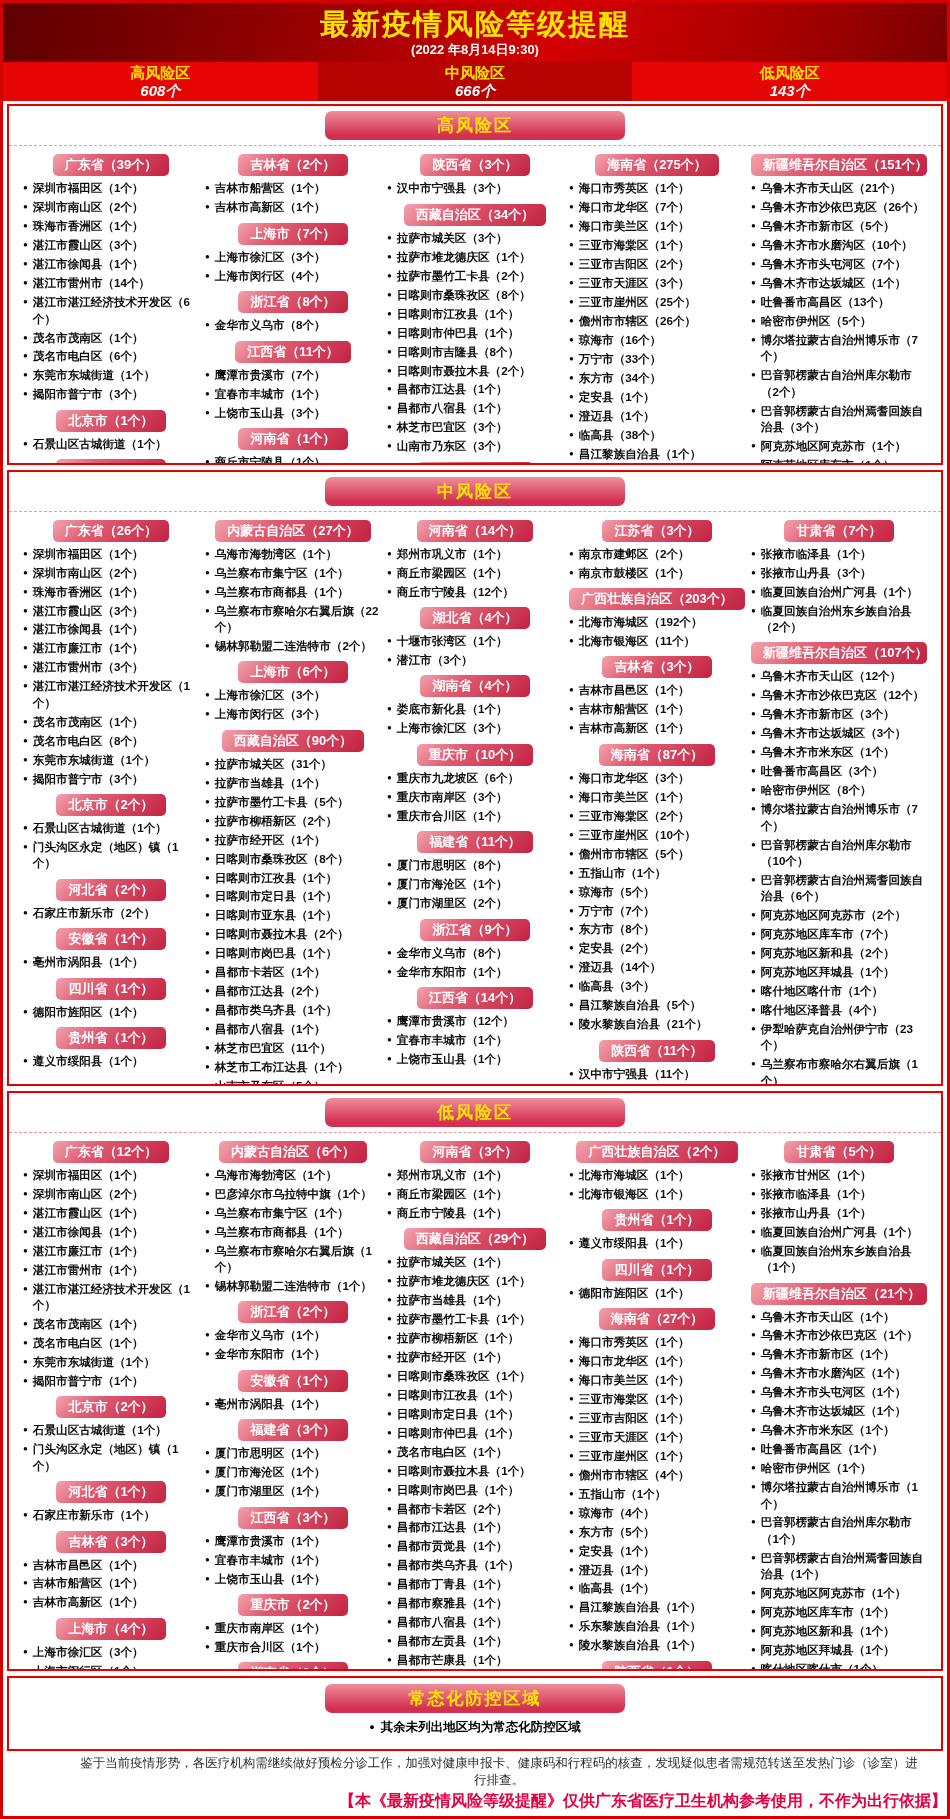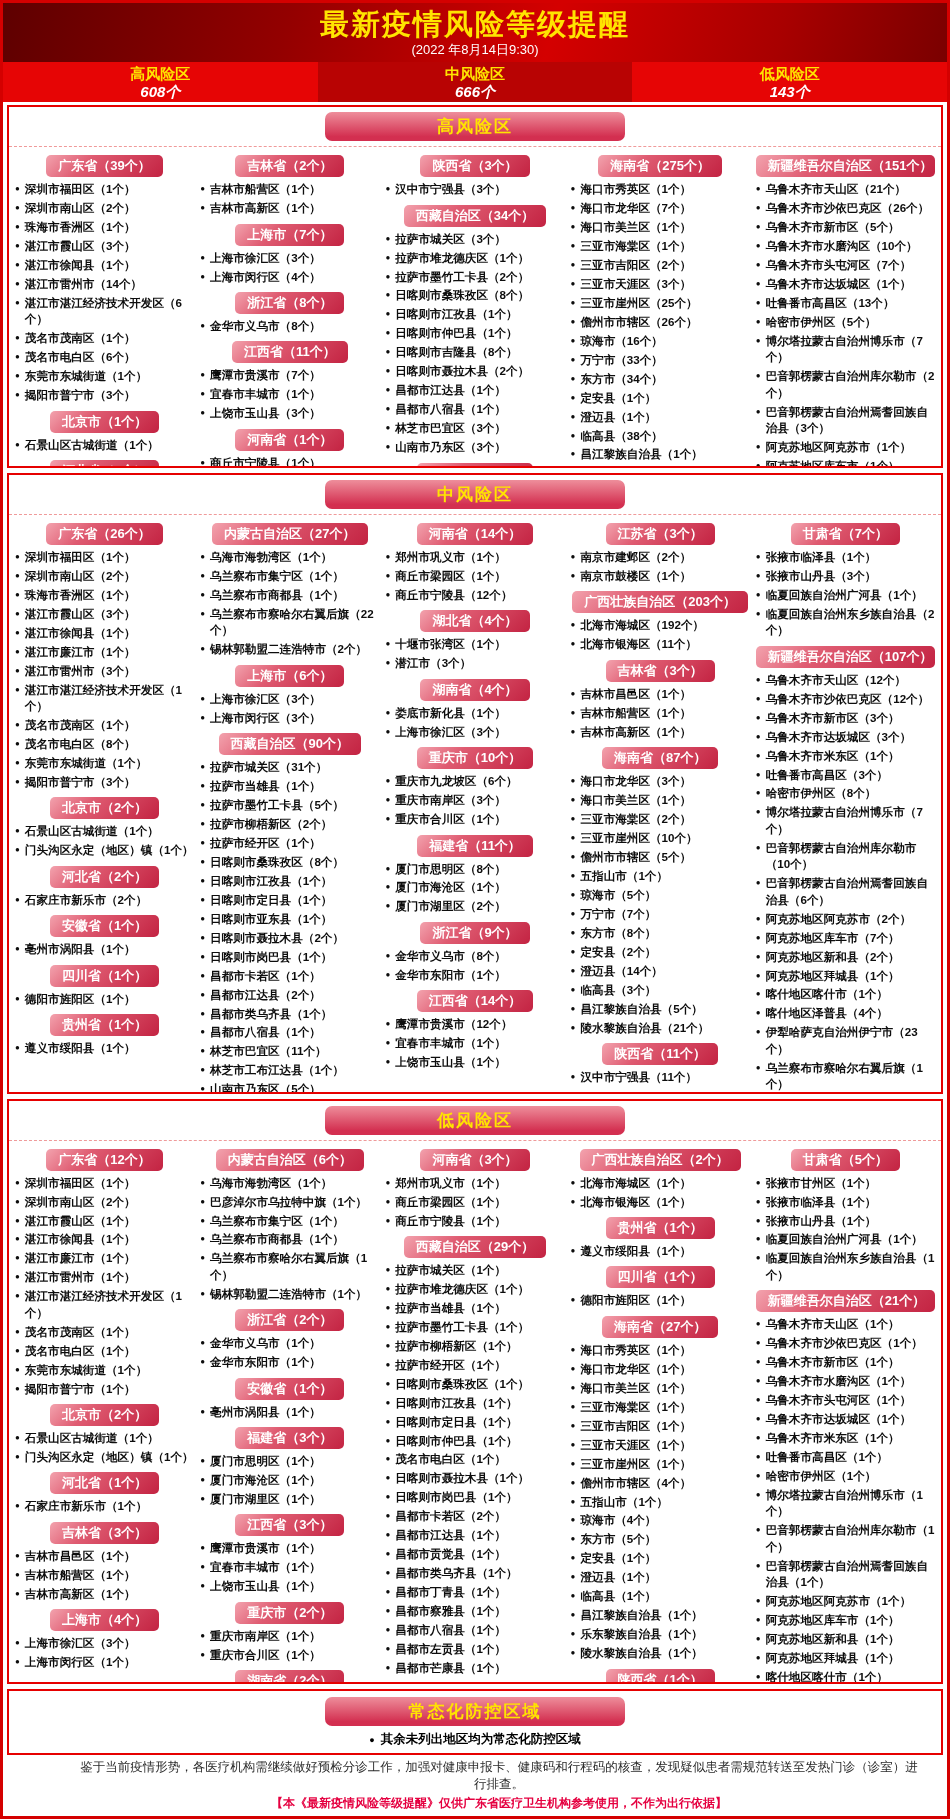--- a/index.html
+++ b/index.html
@@ -1,51 +1,51 @@
 <!DOCTYPE html>
 <html><head>
 <meta charset="utf-8">
 <style>
   html,body{margin:0;padding:0;background:#fff;}
   body{width:950px;font-family:"Liberation Sans","DejaVu Sans",sans-serif;}
   .poster{width:950px;height:1819px;box-sizing:border-box;border:3px solid #d40000;display:flex;flex-direction:column;overflow:hidden;background:#fff;}
   
   .top-banner{height:60px;background:linear-gradient(105deg,#5e0000 0%,#930000 30%,#d40000 58%,#a80000 82%,#7a0000 100%);display:flex;flex-direction:column;justify-content:center;}
   .title{font-size:29px;font-weight:bold;color:#ffe400;text-align:center;letter-spacing:2px;line-height:34px;}
-  .date{font-size:13px;color:#ffffff;text-align:center;font-weight:normal;line-height:17px;}
+  .date{font-size:13px;color:#ffffff;text-align:center;font-weight:bold;line-height:17px;}
   .subtitle-strip{background:#fff;text-align:center;font-weight:bold;font-size:14px;color:#000;padding:3px 0 2px;}
   
   .segbar{display:flex;height:40px;}
   .seg{flex:1;display:flex;flex-direction:column;justify-content:center;text-align:center;}
   .seg-a{background:#e60505;}
   .seg-b{background:#b80303;}
   .seg .lab{color:#ffe400;font-weight:bold;font-size:15px;line-height:19px;}
   .seg .cnt{color:#fff;font-weight:bold;font-size:15px;line-height:18px;font-style:italic;}
   
   .section{border:2px solid #e60000;margin:3px 4px 2px;box-sizing:border-box;overflow:hidden;background:#fff;}
   .sec-high{height:366px;}
   .sec-med{height:626px;}
   .sec-low{height:590px;}
   .banner-row{text-align:center;padding:5px 0 5px;border-bottom:1px dashed #ef9a9a;}
   .section-banner{display:inline-block;min-width:300px;padding:3px 18px;box-sizing:border-box;border-radius:7px;background:linear-gradient(180deg,#ee8e9b 0%,#d32f50 85%);color:#ffe400;font-weight:bold;font-size:17px;letter-spacing:2px;}
-  .columns{display:flex;align-items:flex-start;padding:1px 3px 4px;}
+  .columns{display:flex;align-items:flex-start;padding:1px 11px 4px;}
   .col{flex:1;min-width:0;padding:0 3px;}
   .pill{margin:7px auto 4px;width:fit-content;max-width:100%;box-sizing:border-box;padding:2px 12px;border-radius:5px;background:linear-gradient(135deg,#f3a3ae 0%,#df5b71 35%,#c32342 100%);color:#fff;font-weight:bold;font-size:13px;text-align:center;white-space:nowrap;overflow:hidden;}
   .item{display:flex;gap:5px;font-size:11.6px;font-weight:bold;color:#0d0d0d;line-height:1.42;margin:2.5px 0;}
   .item .bullet{font-size:8px;line-height:16px;flex:0 0 auto;}
   
-  .normal-box{border:2px solid #e60000;margin:3px 4px 0;text-align:center;padding:2px 0 5px;}
+  .normal-box{border:2px solid #e60000;margin:3px 4px 0;text-align:center;padding:2px 0 13px;}
   .normal-box .banner-row{border-bottom:none;padding:4px 0 3px;}
   .normal-note{display:inline-flex;gap:6px;align-items:center;font-size:12.5px;font-weight:bold;color:#000;}
   .normal-note .bullet{font-size:9px;}
   
   .footer{text-align:center;flex:1;display:flex;flex-direction:column;justify-content:center;padding-left:48px;}
   .f1{font-size:12.5px;color:#2a2a2a;margin:4px 26px 1px;}
   .f2{font-size:10.5px;color:#333;font-weight:bold;margin:3px 0 1px;}
-  .f3{font-size:12px;color:#e50040;font-weight:bold;margin:1px 0 4px;}
+  .f3{font-size:16px;color:#e50040;font-weight:bold;margin:1px 0 4px;text-align:right;}
 </style>
 </head>
 <body>
 
 <div class="poster">
 
   <div class="top-banner">
     <div class="title">最新疫情风险等级提醒</div>
     <div class="date">(2022 年8月14日9:30)</div>
   </div>

